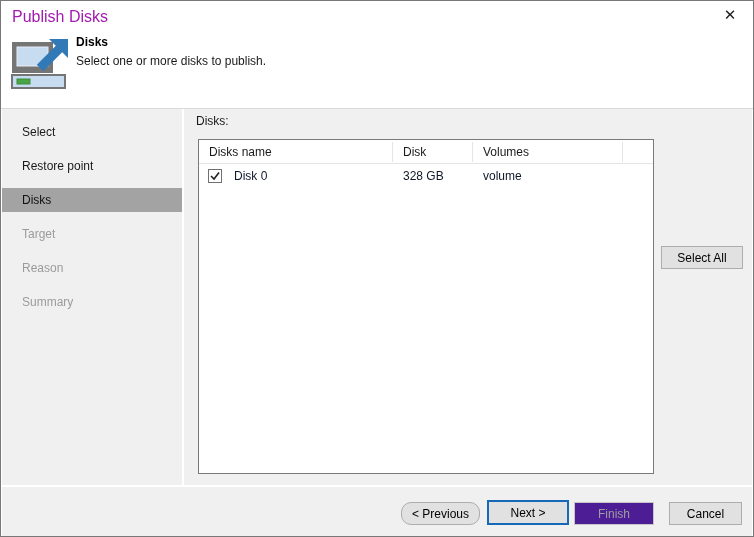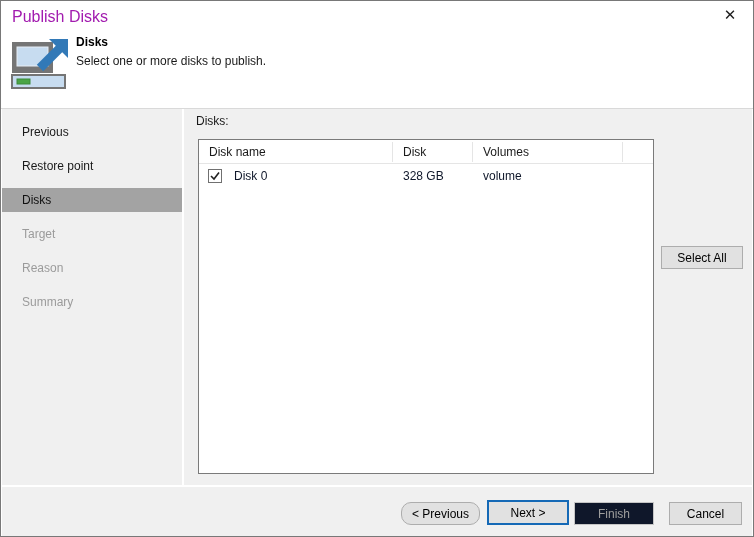--- a/index.html
+++ b/index.html
@@ -54,21 +54,21 @@
     font-family:"Liberation Sans", sans-serif; font-size:12px; color:#000;
     display:flex; align-items:center; justify-content:center; cursor:default;
   }
   .btn-select-all { left:659px; top:137px; width:82px; height:23px; }
   .btn-clear-all  { left:659px; top:169px; width:82px; height:23px; }
   
   .footer-sep { position:absolute; top:484px; left:1px; right:1px; height:2px; background:#ffffff; }
   .footer { position:absolute; top:486px; left:1px; right:1px; height:50px; background:#f0f0f0; }
   .btn-previous { left:400px; top:501px; width:79px; height:23px;border-radius:10px; }
   .btn-next     { left:486px; top:499px; width:82px; height:25px; border:2px solid #1569b6; background:#e1e1e1; }
-  .btn-finish   { left:573px; top:501px; width:80px; height:23px; background:#0f172a; border:1px solid #c5c5c5; color:#9d9d9d; }
+  .btn-finish   { left:573px; top:501px; width:80px; height:23px; background:#4c1d95; border:1px solid #c5c5c5; color:#9d9d9d; }
   .btn-cancel   { left:668px; top:501px; width:73px; height:23px; }
 </style>
 </head>
 <body>
 
 <div class="dialog">
 
   <div class="titlebar">
     <span class="title">Publish Disks</span>
     <div class="close-btn">
@@ -91,36 +91,36 @@
     </div>
     <div class="header-title">Disks</div>
     <div class="header-subtitle">Select one or more disks to publish.</div>
   </div>
   <div class="header-divider"></div>
 
   <div class="body">
 
     <div class="sidebar">
       <ul class="steps">
-        <li class="step">Previous</li>
+        <li class="step">Select</li>
         <li class="step">Restore point</li>
         <li class="step active">Disks</li>
         <li class="step upcoming">Target</li>
         <li class="step upcoming">Reason</li>
         <li class="step upcoming">Summary</li>
       </ul>
     </div>
     <div class="sidebar-divider"></div>
 
     <div class="main">
       <div class="disks-label">Disks:</div>
 
       <div class="disk-table">
         <div class="thead">
-          <div class="th" style="left:10px;">Disk name</div>
+          <div class="th" style="left:10px;">Disks name</div>
           <div class="th" style="left:204px;">Disk</div>
           <div class="th" style="left:284px;">Volumes</div>
           <div class="th-sep" style="left:193px;"></div>
           <div class="th-sep" style="left:273px;"></div>
           <div class="th-sep" style="left:423px;"></div>
         </div>
         <div class="trow">
           <span class="checkbox">
             <svg width="10" height="10" viewBox="0 0 10 10">
               <polyline points="1,5 4,8 9,1.5" stroke="#212121" stroke-width="1.6" fill="none"></polyline>

